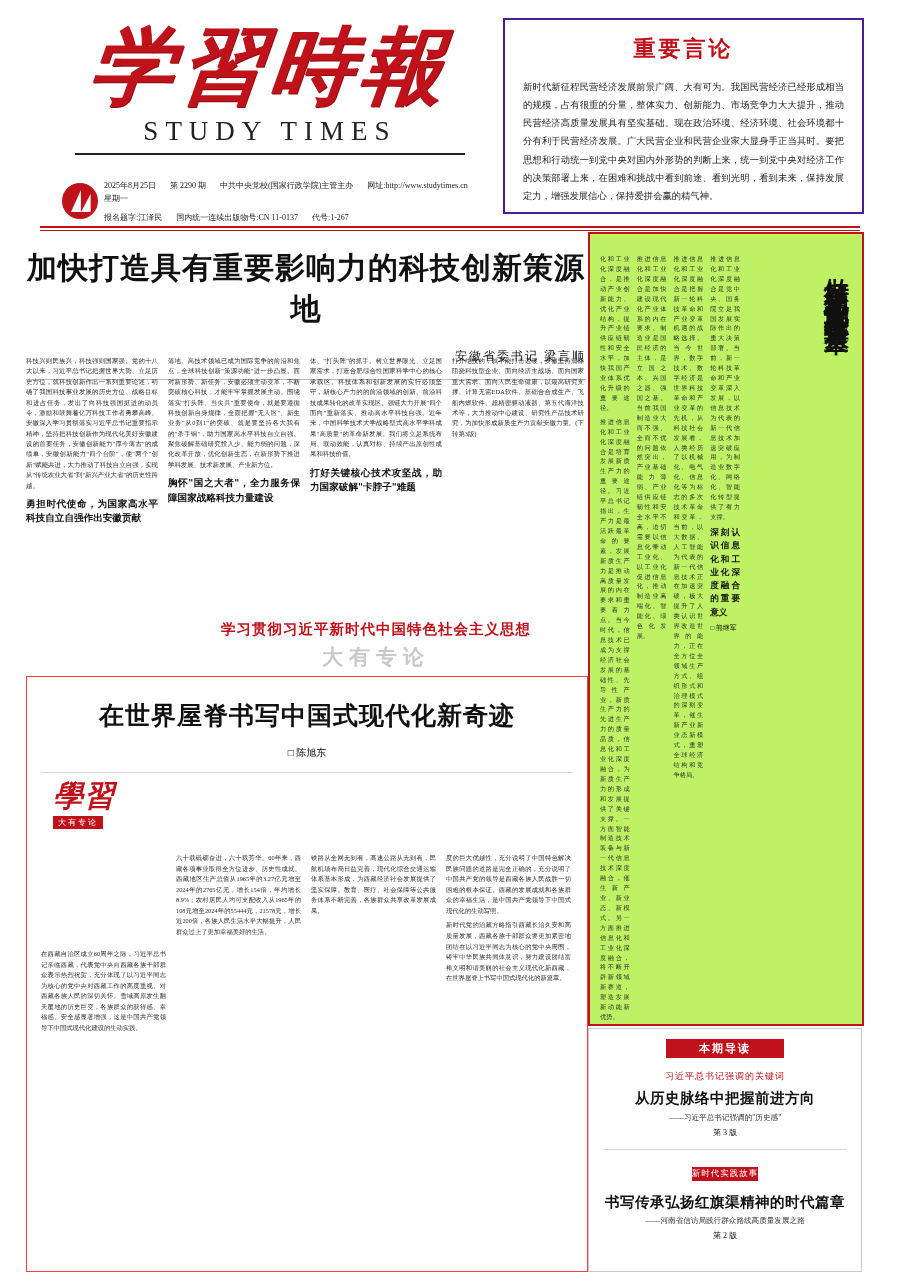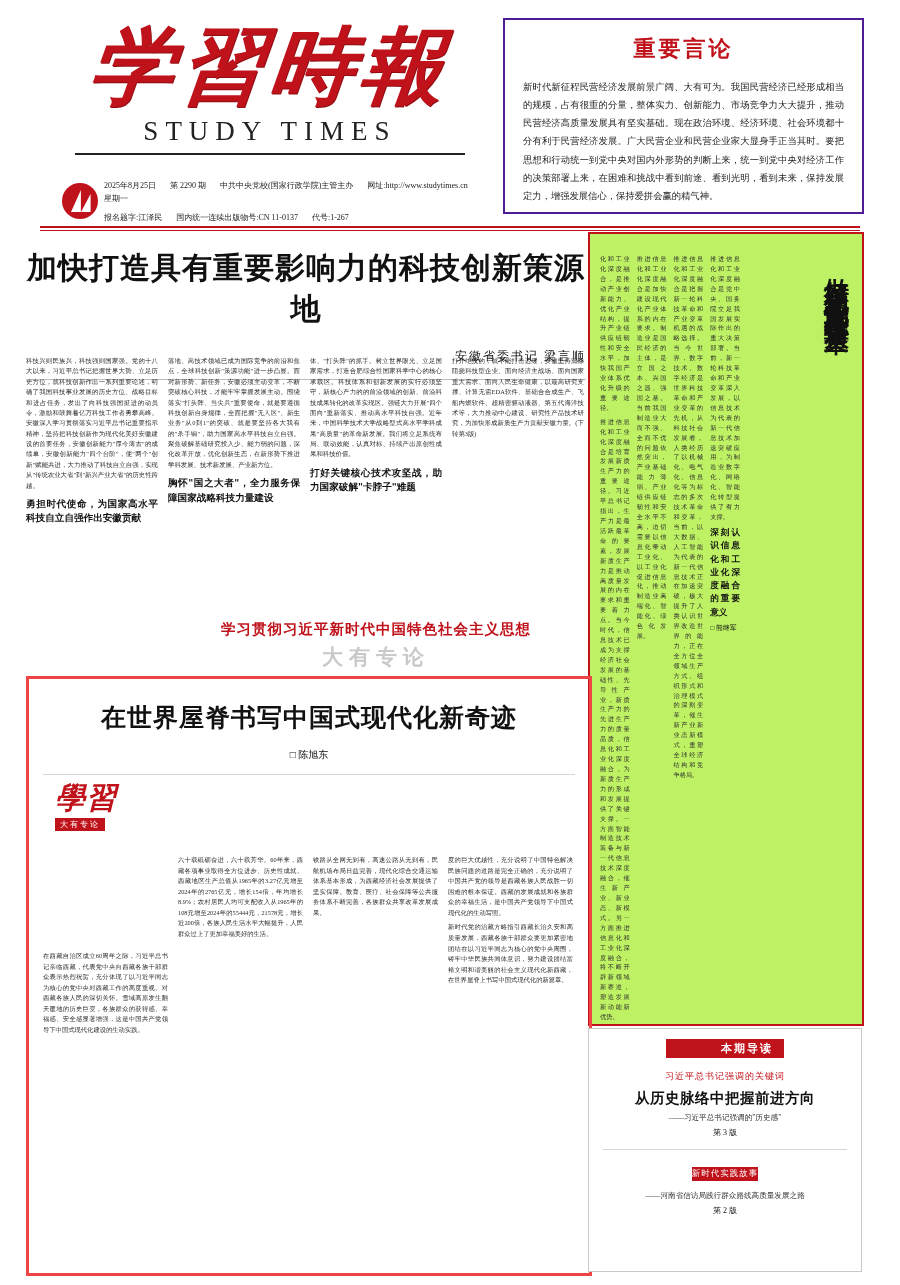--- a/index.html
+++ b/index.html
@@ -133,21 +133,21 @@
   .f-sub{
     font-family:"DejaVu Serif",serif;font-weight:bold;font-size:8.6px;
     line-height:1.55;margin:4px 0 4px 0;color:#111;
   }
   .f-author{font-size:6.8px;margin:4px 0 6px 0;color:#111;}
   .f-tail{font-size:6.2px;color:#111;text-align:right;}
 
   
   .art2{
     position:absolute;left:26px;top:676px;width:560px;height:594px;
-    border:3px solid #ef4444;
+    border:1px solid #ef4444;
   }
   .art2-title{
     margin:22px 10px 0 10px;text-align:center;
     font-family:"DejaVu Serif",serif;font-weight:bold;font-size:25px;
     letter-spacing:1px;color:#111;
   }
   .art2-byline{margin-top:14px;text-align:center;font-size:10px;color:#111;}
   .art2-rule{margin:12px 14px 0 14px;height:1px;background:#d6d6d6;}
   .art2-badge{
     position:absolute;left:26px;top:104px;width:120px;height:56px;
@@ -167,21 +167,21 @@
   .a2col{width:125px;font-size:6.3px;line-height:1.68;text-align:justify;color:#2b2b2b;}
   .a2col p{margin:0 0 4px 0;}
   .a2col.first{padding-top:96px;}
 
   
   .guide{
     position:absolute;left:588px;top:1028px;width:272px;height:242px;
     border:1px solid #c9c9c9;background:#fff;
   }
   .guide-head{
-    margin:10px auto 0 auto;width:96px;text-align:right;
+    margin:10px auto 0 auto;width:96px;text-align:center;
     background:#c0121a;color:#fff;font-size:11px;letter-spacing:2px;
     padding:2px 11px;font-family:"DejaVu Serif",serif;font-weight:bold;
   }
   .guide-item{margin:12px 12px 0 12px;text-align:center;}
   .guide-kicker{
     font-size:9px;color:#c0121a;letter-spacing:1px;margin-bottom:5px;
     font-family:"DejaVu Serif",serif;
   }
   .guide-kicker.boxed{
     display:inline-block;background:#c0121a;color:#fff;padding:1px 0;font-size:8.5px;
@@ -327,18 +327,19 @@
       <div class="guide-sub">——习近平总书记强调的"历史感"</div>
       <div class="guide-page">第 3 版</div>
     </div>
 
     <div class="guide-rule"></div>
 
     <div class="guide-item">
       <div>
         <span class="guide-kicker boxed">新时代实践故事</span>
       </div>
+      <div class="guide-title" style="margin-top:6px;">书写传承弘扬红旗渠精神的时代篇章</div>
       <div class="guide-sub">——河南省信访局践行群众路线高质量发展之路</div>
       <div class="guide-page">第 2 版</div>
     </div>
   </div>
 
 </div>
 
 </body></html>

